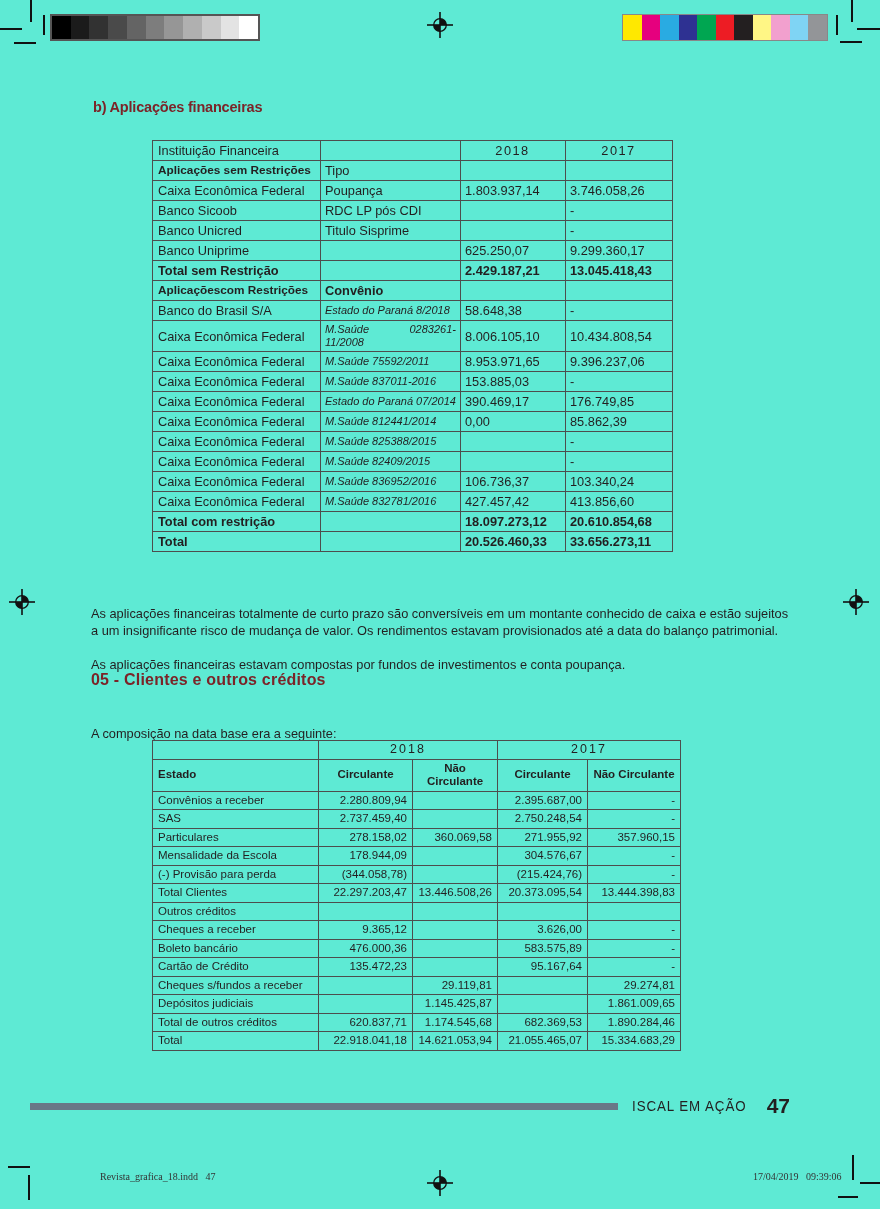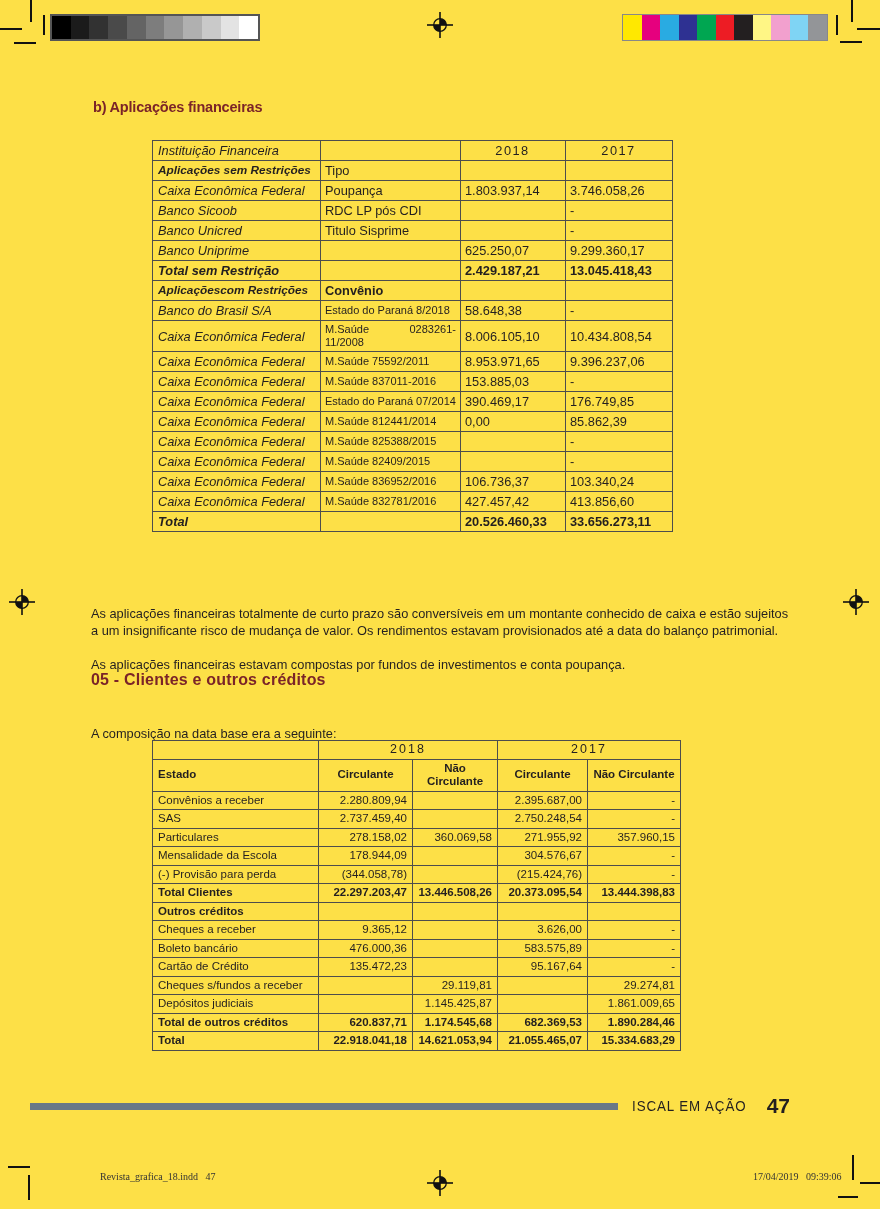--- a/index.html
+++ b/index.html
@@ -1,16 +1,16 @@
 <!DOCTYPE html>
 <html style="--maroon: #7b2428; --slate: #697887;"><head>
 <meta charset="utf-8">
 <style>
   html,body{margin:0;padding:0;background:#fff;}
-  .page{position:relative;width:880px;height:1209px;background:#fde047;overflow:hidden;
+  .page{position:relative;width:880px;height:1209px;background:#5eead4;overflow:hidden;
         font-family:"Liberation Sans",sans-serif;color:#231f20;}
 
   
   .hline,.vline{position:absolute;background:#111;}
   .hline{height:2px;}
   .vline{width:2px;}
   .regmark{position:absolute;width:26px;height:26px;}
 
   .graybar{position:absolute;left:50px;top:14px;width:210px;height:27px;
            border:2px solid #555;display:flex;box-sizing:border-box;}
@@ -27,38 +27,38 @@
   .para{position:absolute;left:91px;width:702px;font-size:12.8px;line-height:17px;color:#231f20;}
   .p1{top:592px;}
   .p2{top:643px;}
   .p3{top:712px;}
 
   
   table{border-collapse:collapse;table-layout:fixed;}
   .t1{position:absolute;left:152px;top:140px;width:520px;font-size:12.8px;}
   .t1 td{border:1px solid #4d4d4d;padding:2px 4px;line-height:15px;vertical-align:middle;
          overflow:hidden;}
-  .t1 td.c0{padding-left:5px;font-style:italic;}
+  .t1 td.c0{padding-left:5px;}
   .t1 td.v{text-align:left;padding-right:5px;}
   .t1 tr.yearrow td.v{text-align:center;letter-spacing:1.5px;}
   .t1 tr.bold td{font-weight:bold;}
   .t1 tr.subhead td.c0,.t1 tr.subhead2 td.c0{font-weight:bold;font-size:11.8px;}
   .t1 tr.subhead2 td.c1{font-weight:bold;}
-  .t1 tr.sm2 td.c1{font-size:11px;line-height:13px;}
+  .t1 tr.sm2 td.c1{font-size:11px;line-height:13px;font-style:italic;}
   .t1 tr.just2 td.c1{text-align:justify;text-align-last:left;}
 
   
   .t2{position:absolute;left:152px;top:740px;width:528px;font-size:11.5px;}
   .t2 td{border:1px solid #4d4d4d;padding:2px 4px;line-height:13.5px;vertical-align:middle;}
   .t2 td.yr{text-align:center;letter-spacing:2px;font-size:12.5px;}
   .t2 tr.colhdr td{font-weight:bold;text-align:center;}
   .t2 tr.colhdr td.c0{text-align:left;padding-left:5px;}
   .t2 td.c0{padding-left:5px;}
   .t2 td.v{text-align:right;padding-right:5px;}
-  .t2 tbody tr.bold td{font-weight:bold;}
+  .t2 tbody tr.bold td{font-weight:normal;}
 
   
   .footer{position:absolute;left:30px;top:1094px;width:760px;display:flex;align-items:center;}
   .footer .bar{flex:1;height:7px;background:var(--slate,#697887);}
   .footer .journal{margin-left:14px;font-size:14.5px;letter-spacing:1px;color:#231f20;
                    transform:scaleX(0.92);transform-origin:left center;white-space:nowrap;}
   .footer .pnum{margin-left:10px;font-size:21px;font-weight:bold;color:#231f20;}
 
   .printline{position:absolute;font-family:"Liberation Serif",serif;font-size:10px;
              color:#333;white-space:pre;}
@@ -253,20 +253,26 @@
         <td class="v">106.736,37</td>
         <td class="v">103.340,24</td>
       </tr>
         <tr class=" sm2">
         <td class="c0">Caixa Econômica Federal</td>
         <td class="c1">M.Saúde 832781/2016</td>
         <td class="v">427.457,42</td>
         <td class="v">413.856,60</td>
       </tr>
         <tr class=" bold">
+        <td class="c0">Total com restrição</td>
+        <td class="c1"></td>
+        <td class="v">18.097.273,12</td>
+        <td class="v">20.610.854,68</td>
+      </tr>
+        <tr class=" bold">
         <td class="c0">Total</td>
         <td class="c1"></td>
         <td class="v">20.526.460,33</td>
         <td class="v">33.656.273,11</td>
       </tr>
       </tbody>
   </table>
 
   <p class="para p1">As aplicações financeiras totalmente de curto prazo são conversíveis em um montante conhecido de caixa e estão sujeitos a um insignificante risco de mudança de valor. Os rendimentos estavam provisionados até a data do balanço patrimonial.</p>
   <p class="para p2">As aplicações financeiras estavam compostas por fundos de investimentos e conta poupança.</p>

